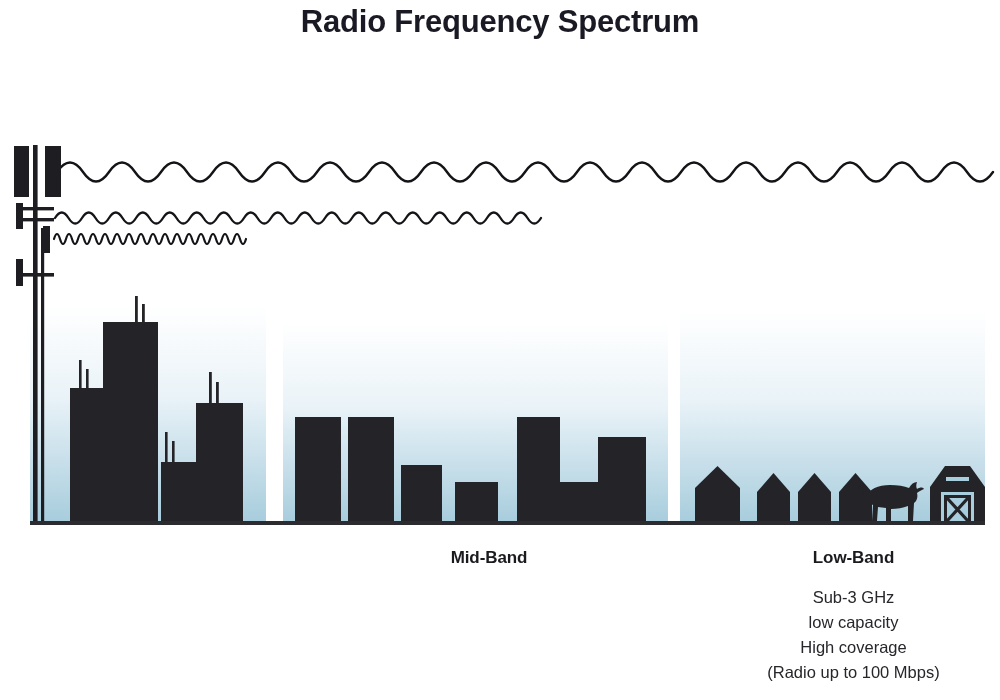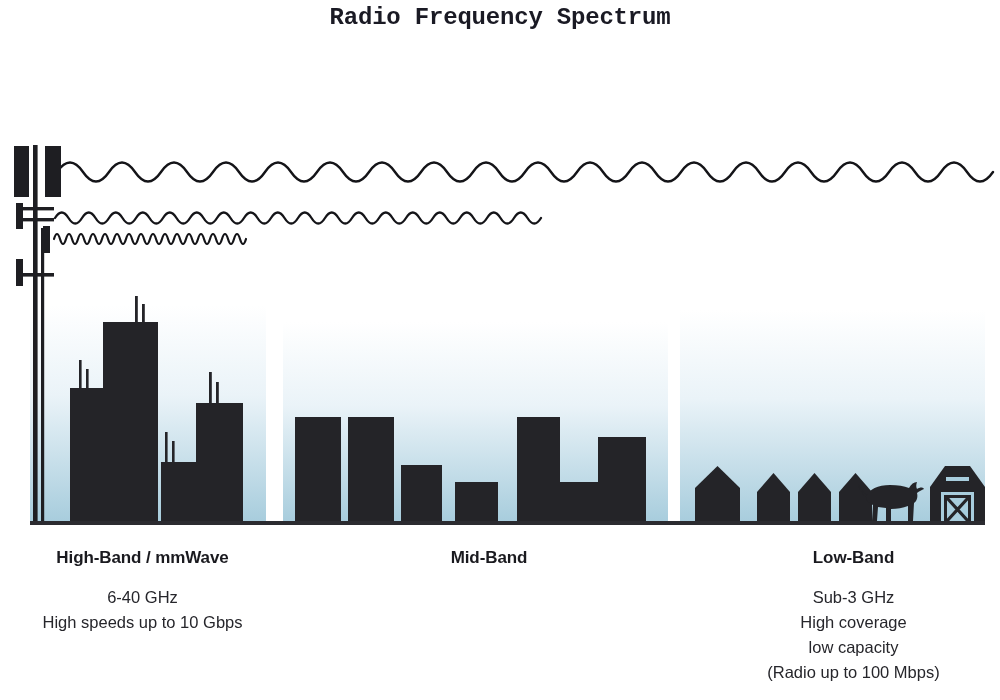--- a/index.html
+++ b/index.html
@@ -20,25 +20,24 @@
     left: 0; top: 0;
     width: 1000px;
     height: 700px;
   }
   .title {
     position: absolute;
     left: 0;
     top: 4px;
     width: 1000px;
     text-align: center;
-    font-size: 24px;
+    font-size: 31px;
     font-weight: bold;
     letter-spacing: -0.2px;
     color: #1a1a24;
-    font-family: Liberation Mono, monospace;
   }
   svg.art {
     position: absolute;
     left: 0;
     top: 0;
     width: 1000px;
     height: 700px;
   }
   .col {
     position: absolute;
@@ -224,35 +223,28 @@
         <rect x="941" y="492" width="33" height="29" fill="#a8cddd"></rect>
         <rect x="944" y="495" width="27" height="26" fill="#242428"></rect>
         <rect x="947" y="498" width="21" height="23" fill="#a8cddd"></rect>
         <path d="M947,498 L968,521 M968,498 L947,521" stroke="#242428" stroke-width="3.2" fill="none"></path>
       </g>
     </g>
 
     <rect x="30" y="521" width="955" height="4" fill="#2b2b30"></rect>
   </svg>
 
-  <div class="col" id="col-high">
-    <div class="col-head">High-Band / mmWave</div>
-    <div class="col-lines">
-      <div class="col-line">6-40 GHz</div>
-      <div class="col-line">High speeds up to 10 Gbps</div>
-    </div>
-  </div>
 
   <div class="col" id="col-mid">
     <div class="col-head">Mid-Band</div>
   </div>
 
   <div class="col" id="col-low">
     <div class="col-head">Low-Band</div>
     <div class="col-lines">
       <div class="col-line">Sub-3 GHz</div>
+      <div class="col-line">low capacity</div>
       <div class="col-line">High coverage</div>
-      <div class="col-line">low capacity</div>
       <div class="col-line">(Radio up to 100 Mbps)</div>
     </div>
   </div>
 
 </div>
 
 </body></html>

